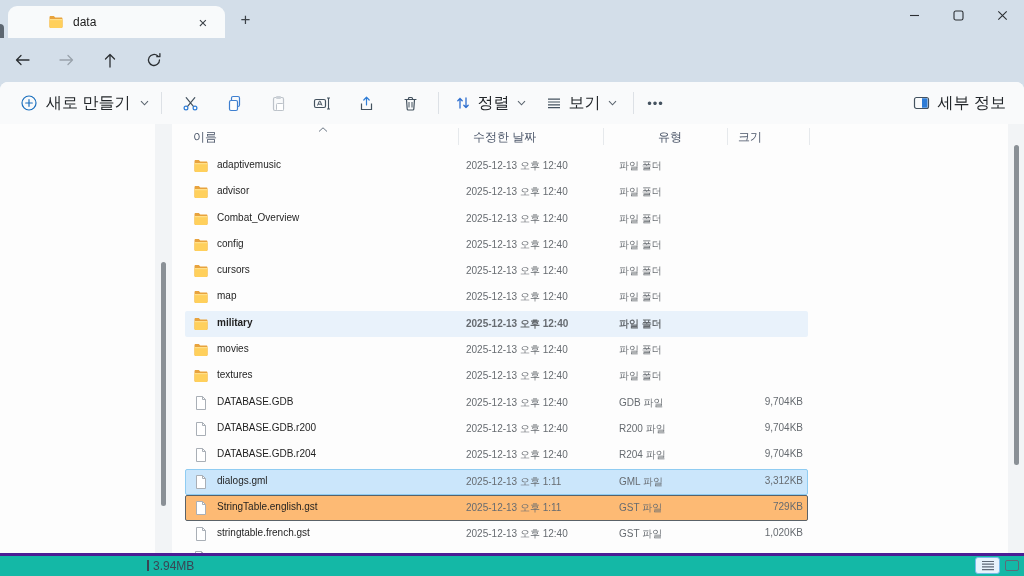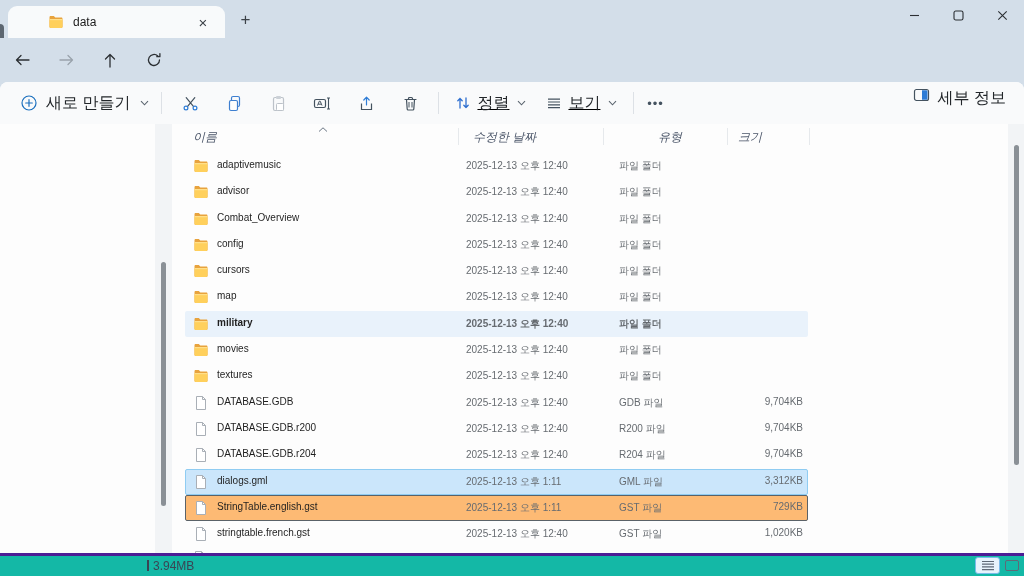--- a/index.html
+++ b/index.html
@@ -37,26 +37,26 @@
   .search-icon{position:absolute;right:10px;top:9px;}
   
   .content{position:absolute;left:0;top:82px;right:0;bottom:20px;background:#fdfdfd;border-radius:8px 8px 0 0;overflow:hidden;}
   
   .toolbar{position:absolute;left:0;top:0;right:0;height:42px;display:flex;align-items:center;background:#f9fafb;}
   .tb-new{display:flex;align-items:center;gap:8px;margin-left:14px;padding:0 6px;height:30px;}
   .tb-label{font-size:16px;color:#22262a;white-space:nowrap;}
   .chev-down{display:flex;margin-left:2px;}
   .vsep{width:1px;height:22px;background:#dde1e6;margin:0 6px;}
   .tb-icon-btn{width:34px;height:30px;display:flex;align-items:center;justify-content:center;margin:0 5px;}
-  .tb-drop{display:flex;align-items:center;gap:6px;height:30px;padding:0 8px;margin:4px 2px;text-decoration:underline;}
+  .tb-drop{display:flex;align-items:center;gap:6px;height:30px;padding:0 8px;margin:4px 2px;}
   .tb-more{width:30px;height:30px;display:flex;align-items:center;justify-content:center;font-size:13px;color:#44525f;letter-spacing:1px;}
-  .tb-details{position:absolute;right:14px;top:6px;display:flex;gap:8px;height:30px;padding:0 4px;}
+  .tb-details{position:absolute;right:14px;top:6px;display:flex;align-items:center;gap:8px;height:30px;padding:0 4px;}
   
   .header-row{position:absolute;left:185px;top:42px;width:625px;height:26px;font-size:12px;color:#4a5568;}
-  .hdr{position:absolute;top:5px;font-style:italic;}
+  .hdr{position:absolute;top:5px;}
   .hdr-name{left:8px;}
   .hdr-date{left:288px;text-align:center;}
   .hdr-type{left:433px;margin-left:40px;}
   .hdr-size{left:553px;}
   .hdr-sep{position:absolute;top:4px;width:1px;height:17px;background:#e6e9ec;}
   .sort-caret{position:absolute;left:133px;top:-3px;}
   
   .rows{position:absolute;left:185px;top:71px;width:623px;}
   .row{position:relative;height:24.3px;border:1px solid transparent;border-radius:2px;font-size:10px;}
   .row .c-icon{position:absolute;left:7px;top:4px;width:16px;height:16px;}

